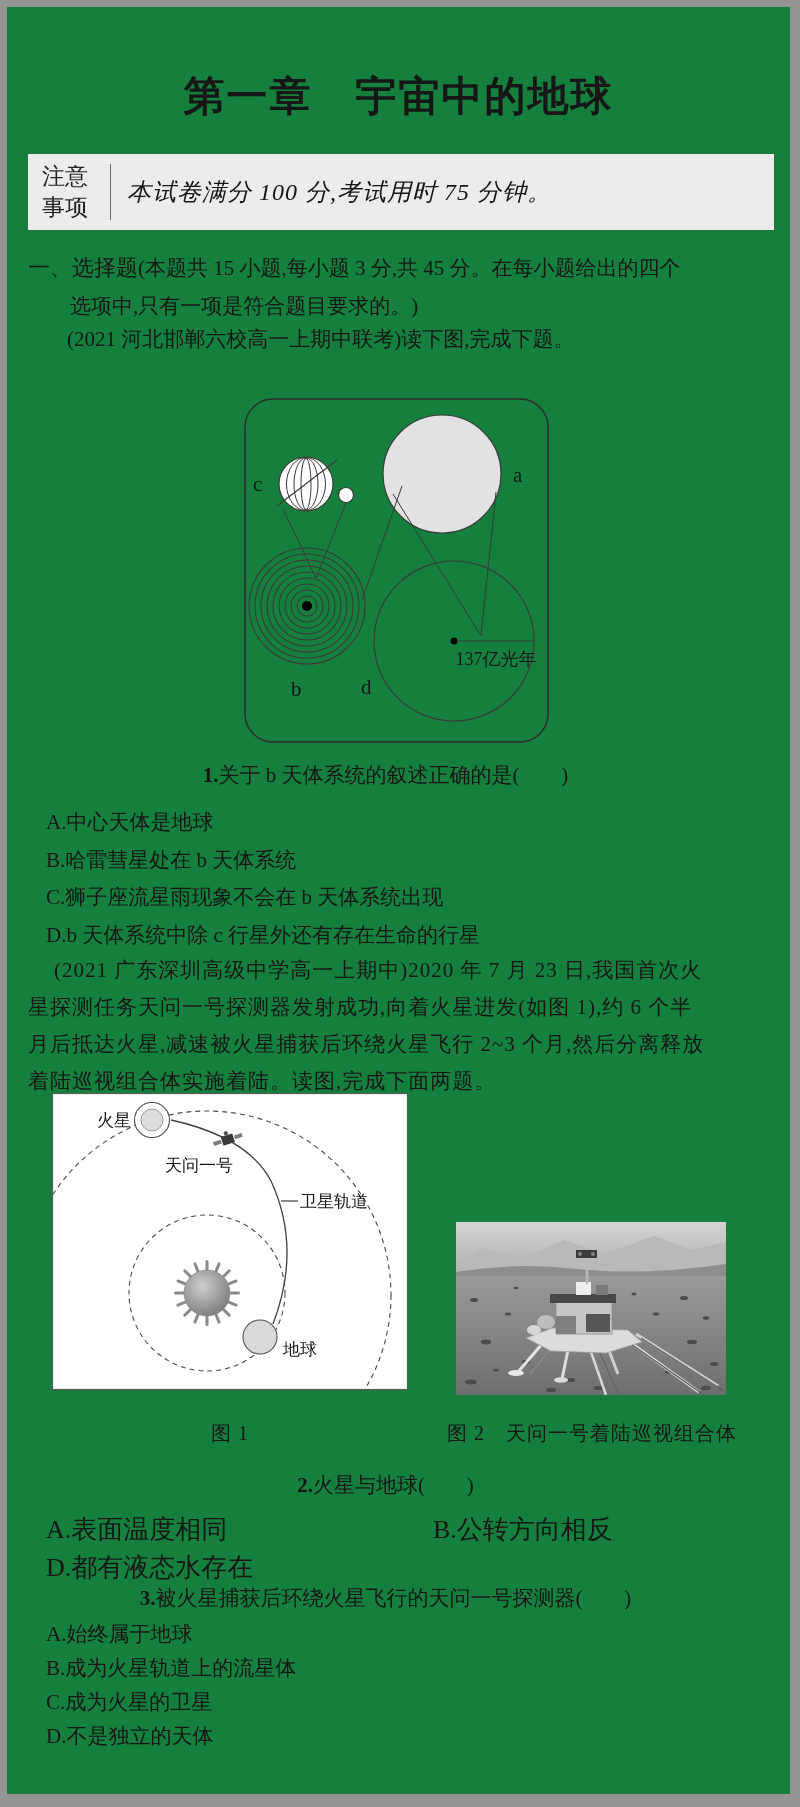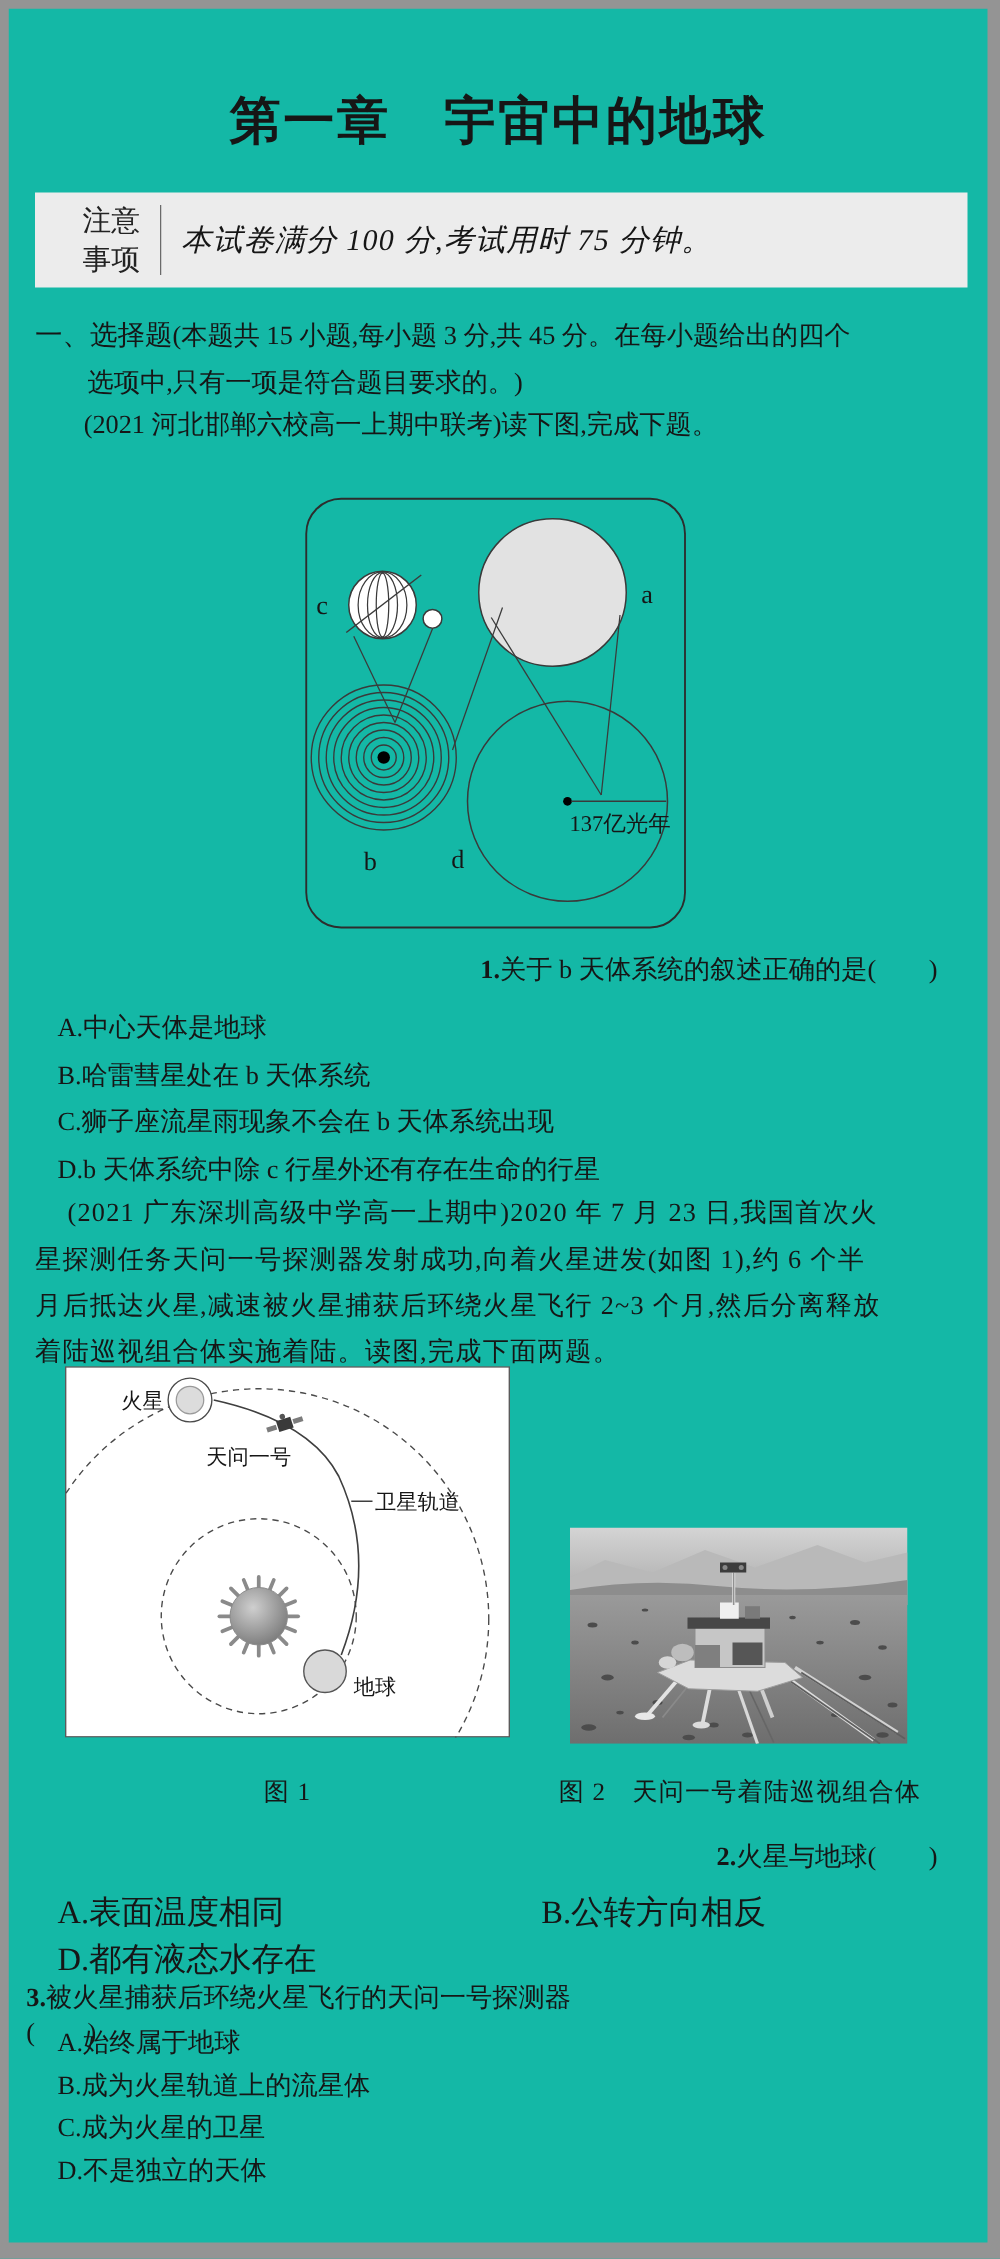--- a/index.html
+++ b/index.html
@@ -5,50 +5,50 @@
   * { margin:0; padding:0; box-sizing:border-box; }
   html,body { width:800px; height:1807px; }
   body {
     position:relative;
     background:#949494;
     font-family:"Liberation Serif","DejaVu Serif",serif;
     color:#161616;
   }
   .page {
     position:absolute; left:7px; top:7px; width:783px; height:1787px;
-    background:#14b8a6; overflow:hidden;
+    background:#15803d; overflow:hidden;
   }
   .abs { position:absolute; }
 
   .title {
     top:62px; left:0; width:100%;
     text-align:center; font-size:41px; font-weight:bold; letter-spacing:2px;
   }
 
   .notice {
     top:147px; left:21px; width:746px; height:76px;
     background:#ececec; display:flex; align-items:center;
   }
   .notice-label {
-    margin-left:32px; width:58px;
+    margin-left:14px; width:58px;
     font-family:"Liberation Sans","DejaVu Sans",sans-serif;
-    font-size:23px; line-height:31px; color:#222; text-align:center;
+    font-size:23px; line-height:31px; color:#222; 
   }
   .notice-divider { width:1px; height:56px; background:#6a6a6a; margin:0 16px 0 10px; }
   .notice-content { font-style:italic; font-size:24px; letter-spacing:1px; }
 
   .sec-line1 { top:246px; left:21px; width:752px; font-size:21px; white-space:nowrap; }
   .sec-bold {
     font-family:"Liberation Sans","DejaVu Sans",sans-serif;
     font-weight:normal; font-size:22px;
   }
   .sec-line2 { top:285px; left:63px; font-size:21px; }
   .src-line  { top:318px; left:60px; font-size:21px; }
 
-  .q-row { left:14px; width:729px; display:flex; justify-content:flex-end; font-size:21px; white-space:nowrap; }
+  .q-row { left:14px; width:729px; display:flex; justify-content:center; font-size:21px; white-space:nowrap; }
   .q-num { font-weight:bold; }
   .bracket { font-size:21px; }
 
   .opts-v { left:39px; font-size:21px; }
   .opts-v.q1 { top:797px; line-height:37.5px; }
   .opts-v.q3 { top:1610px; line-height:34px; }
 
   .para { top:945px; left:21px; width:752px; font-size:21px; line-height:37px; letter-spacing:1px; }
   .para .indent { text-indent:26px; }
 
@@ -281,21 +281,21 @@
   <div class="abs q-row" style="top:1464px;">
     <span><span class="q-num">2.</span><span>火星与地球</span></span>
     <span class="bracket">(　　)</span>
   </div>
   <div class="abs opts-grid">
     <div>A.表面温度相同</div>
     <div>B.公转方向相反</div>
     <div>D.都有液态水存在</div>
   </div>
 
-  <div class="abs q-row" style="top:1577px;flex-direction:column;">
+  <div class="abs q-row" style="top:1577px;">
     <span><span class="q-num">3.</span><span>被火星捕获后环绕火星飞行的天问一号探测器</span></span>
     <span class="bracket">(　　)</span>
   </div>
   <div class="abs opts-v q3">
     <div>A.始终属于地球</div>
     <div>B.成为火星轨道上的流星体</div>
     <div>C.成为火星的卫星</div>
     <div>D.不是独立的天体</div>
   </div>
 

